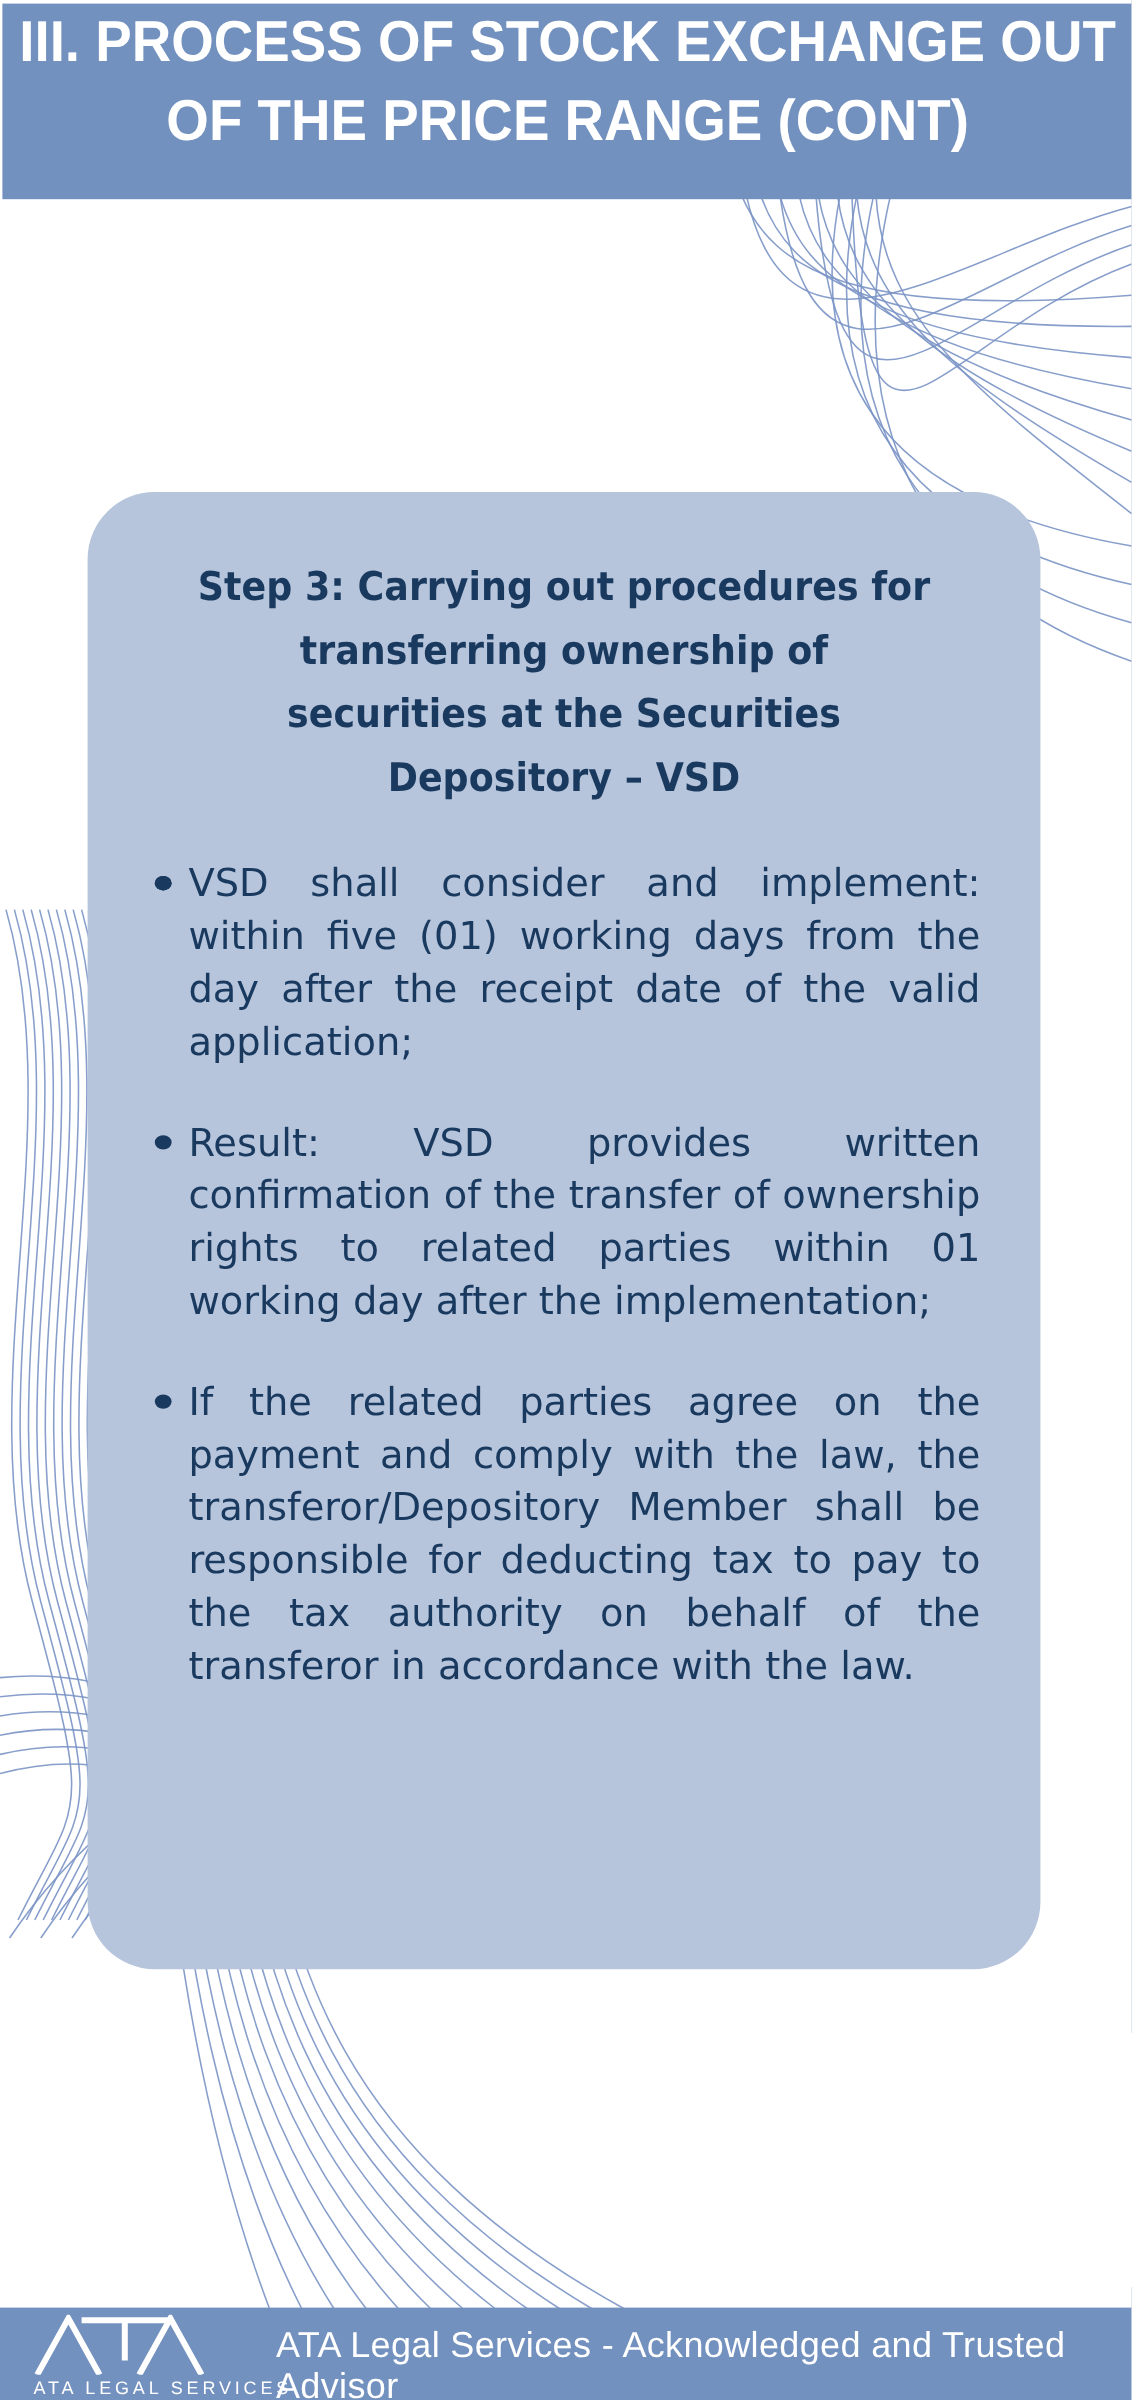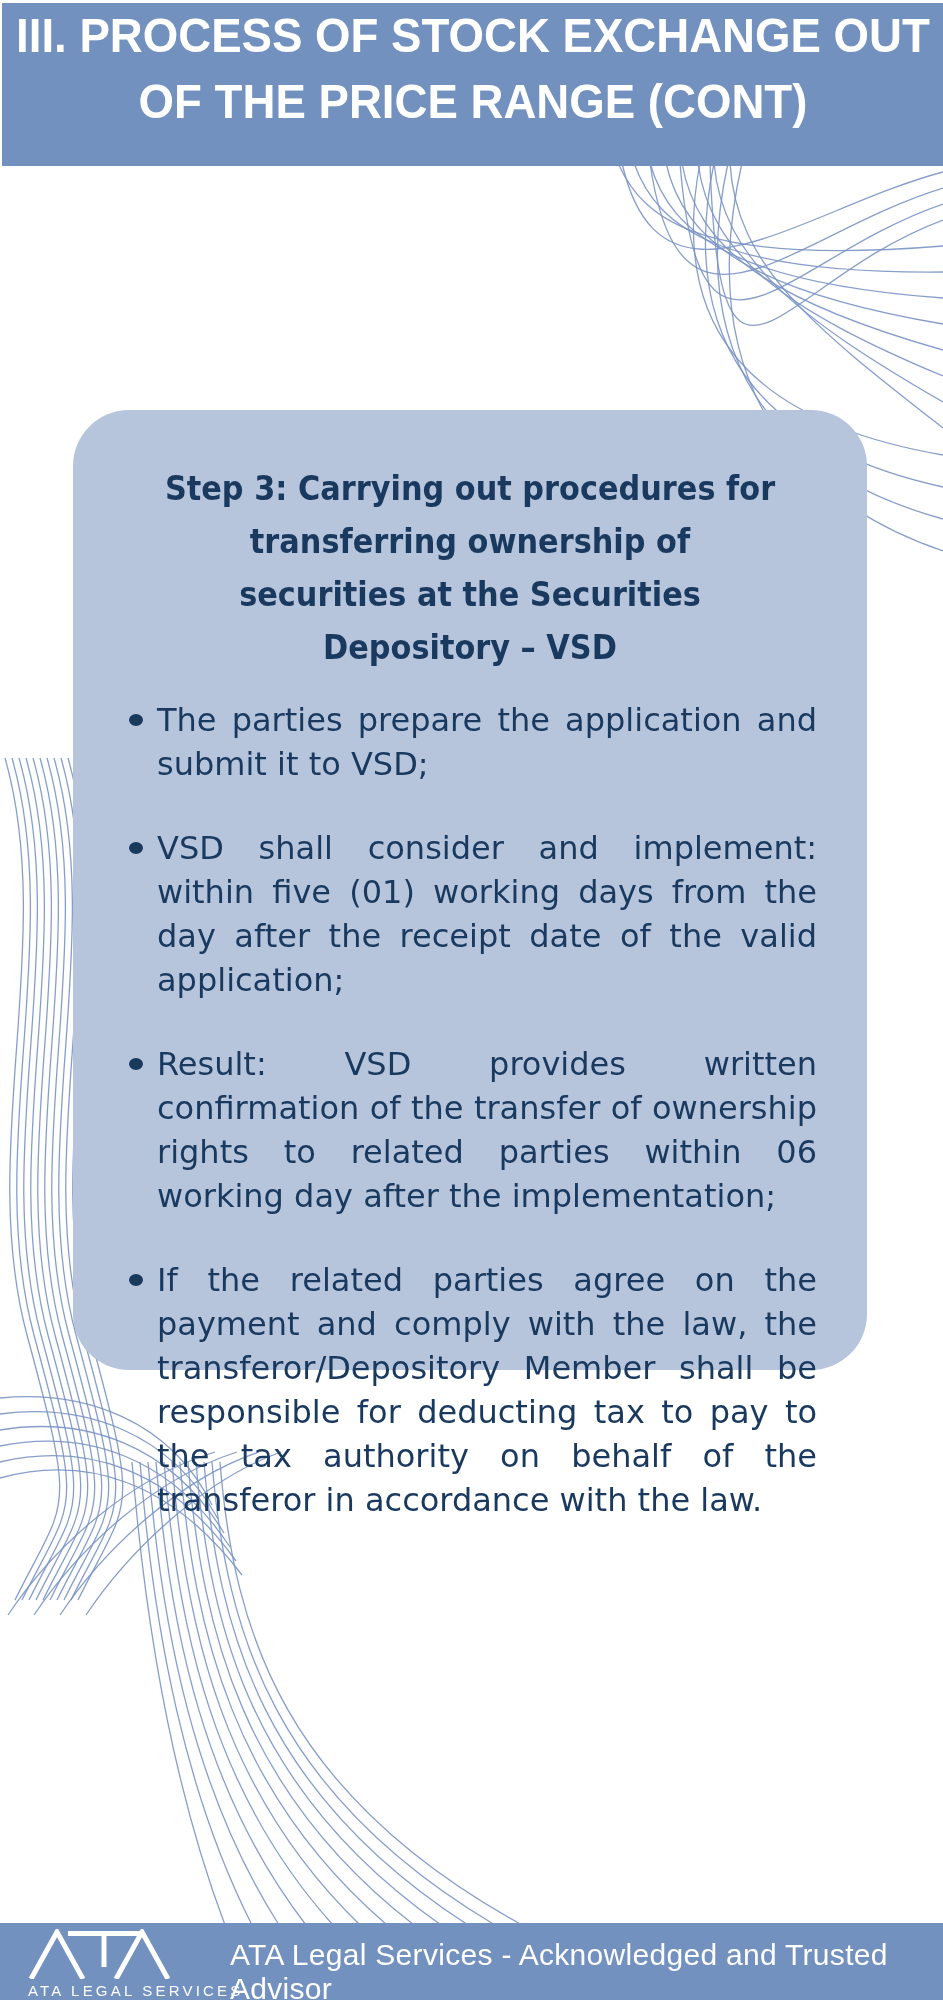--- a/index.html
+++ b/index.html
@@ -36,21 +36,21 @@
     letter-spacing:0px;
   }
   
   .decor{
     position:absolute;left:0;top:0;width:943px;height:2000px;
     z-index:1;pointer-events:none;
   }
   .decor path{fill:none;stroke:var(--c-line);stroke-width:1.3;opacity:.9;}
   
   .card{
-    position:absolute;left:73px;top:410px;width:794px;height:960px;
+    position:absolute;left:73px;top:410px;width:794px;height:1231px;
     background:var(--c-card);
     border-radius:56px;
     z-index:2;
     box-sizing:border-box;
     padding:0 50px;
   }
   .card-heading{
     margin-top:52px;
     text-align:center;
   }
@@ -188,29 +188,28 @@
 <section class="card">
   <div class="card-heading">
     <div class="hline">Step 3: Carrying out procedures for</div>
     <div class="hline">transferring ownership of</div>
     <div class="hline">securities at the Securities</div>
     <div class="hline">Depository – VSD</div>
   </div>
   <ul class="bullets">
     <li>
       <span class="dot"></span>
-      <span>The parties prepare the application and submit it to VSD;</span>
     </li>
     <li>
       <span class="dot"></span>
       <span>VSD shall consider and implement: within five (01) working days from the day after the receipt date of the valid application;</span>
     </li>
     <li>
       <span class="dot"></span>
-      <span>Result: VSD provides written confirmation of the transfer of ownership rights to related parties within 06 working day after the implementation;</span>
+      <span>Result: VSD provides written confirmation of the transfer of ownership rights to related parties within 01 working day after the implementation;</span>
     </li>
     <li>
       <span class="dot"></span>
       <span>If the related parties agree on the payment and comply with the law, the transferor/Depository Member shall be responsible for deducting tax to pay to the tax authority on behalf of the transferor in accordance with the law.</span>
     </li>
   </ul>
 </section>
 
 <footer class="footer-bar"></footer>
 <div class="logo">

